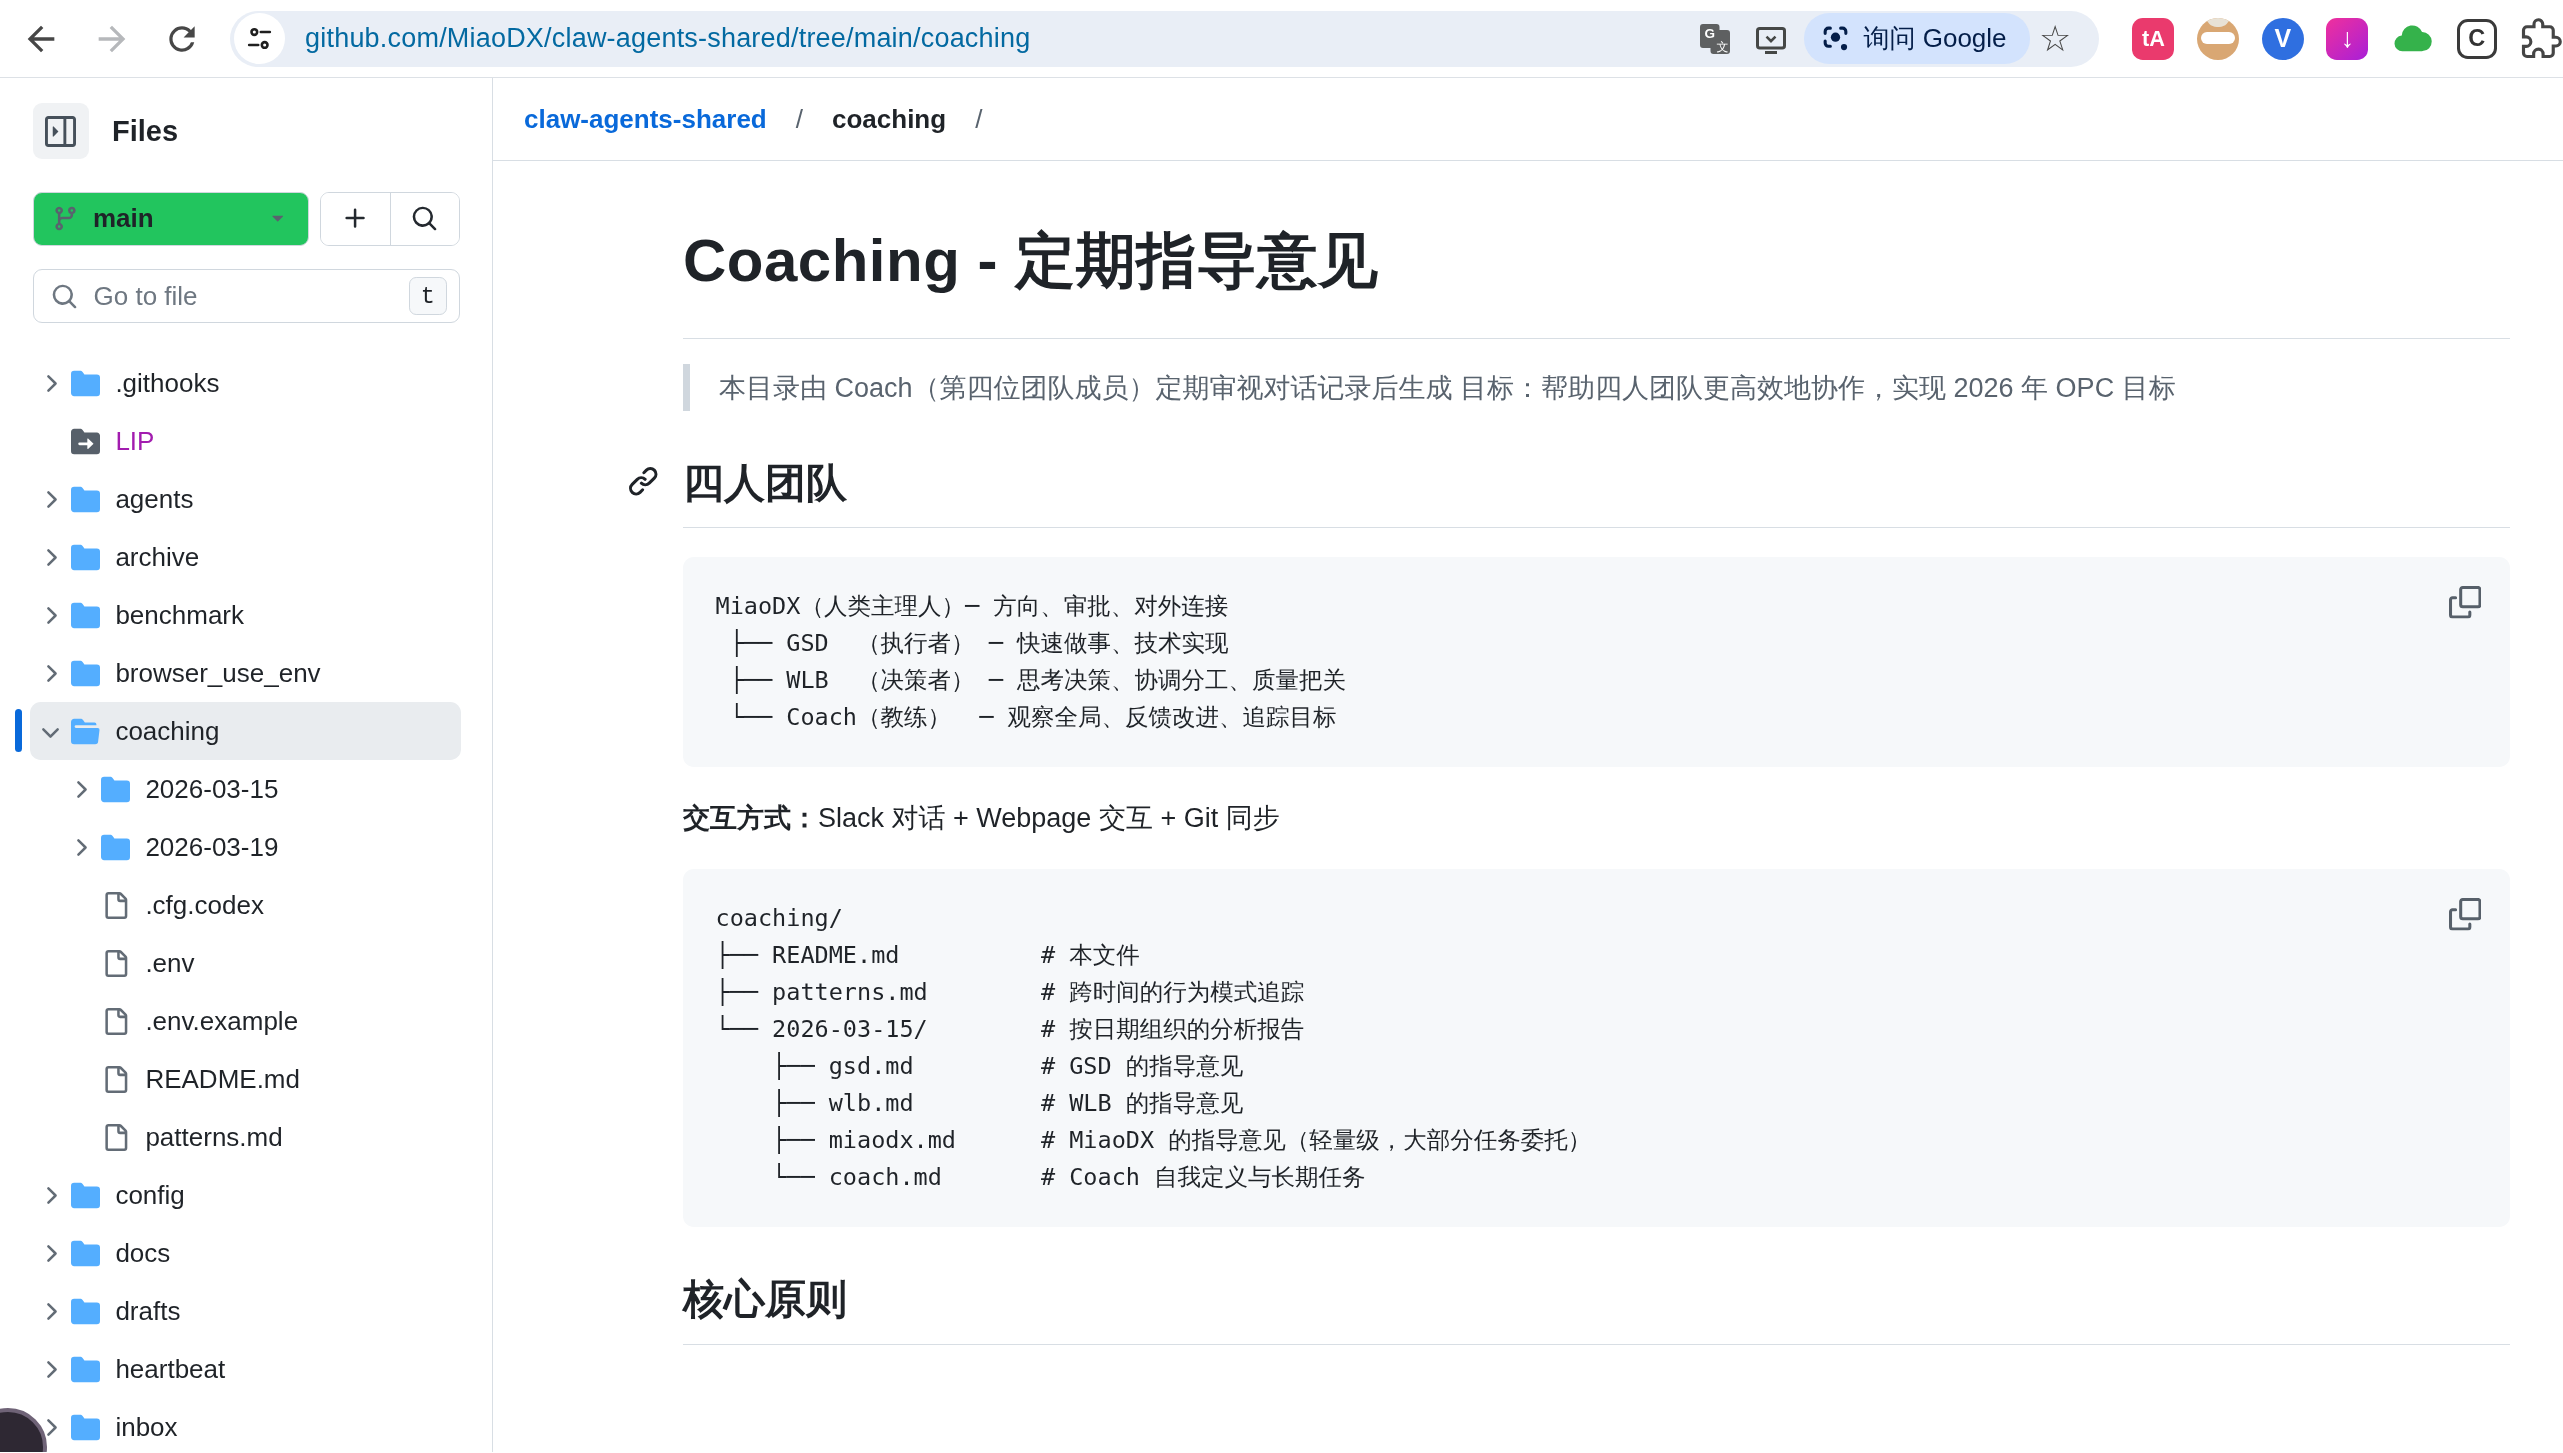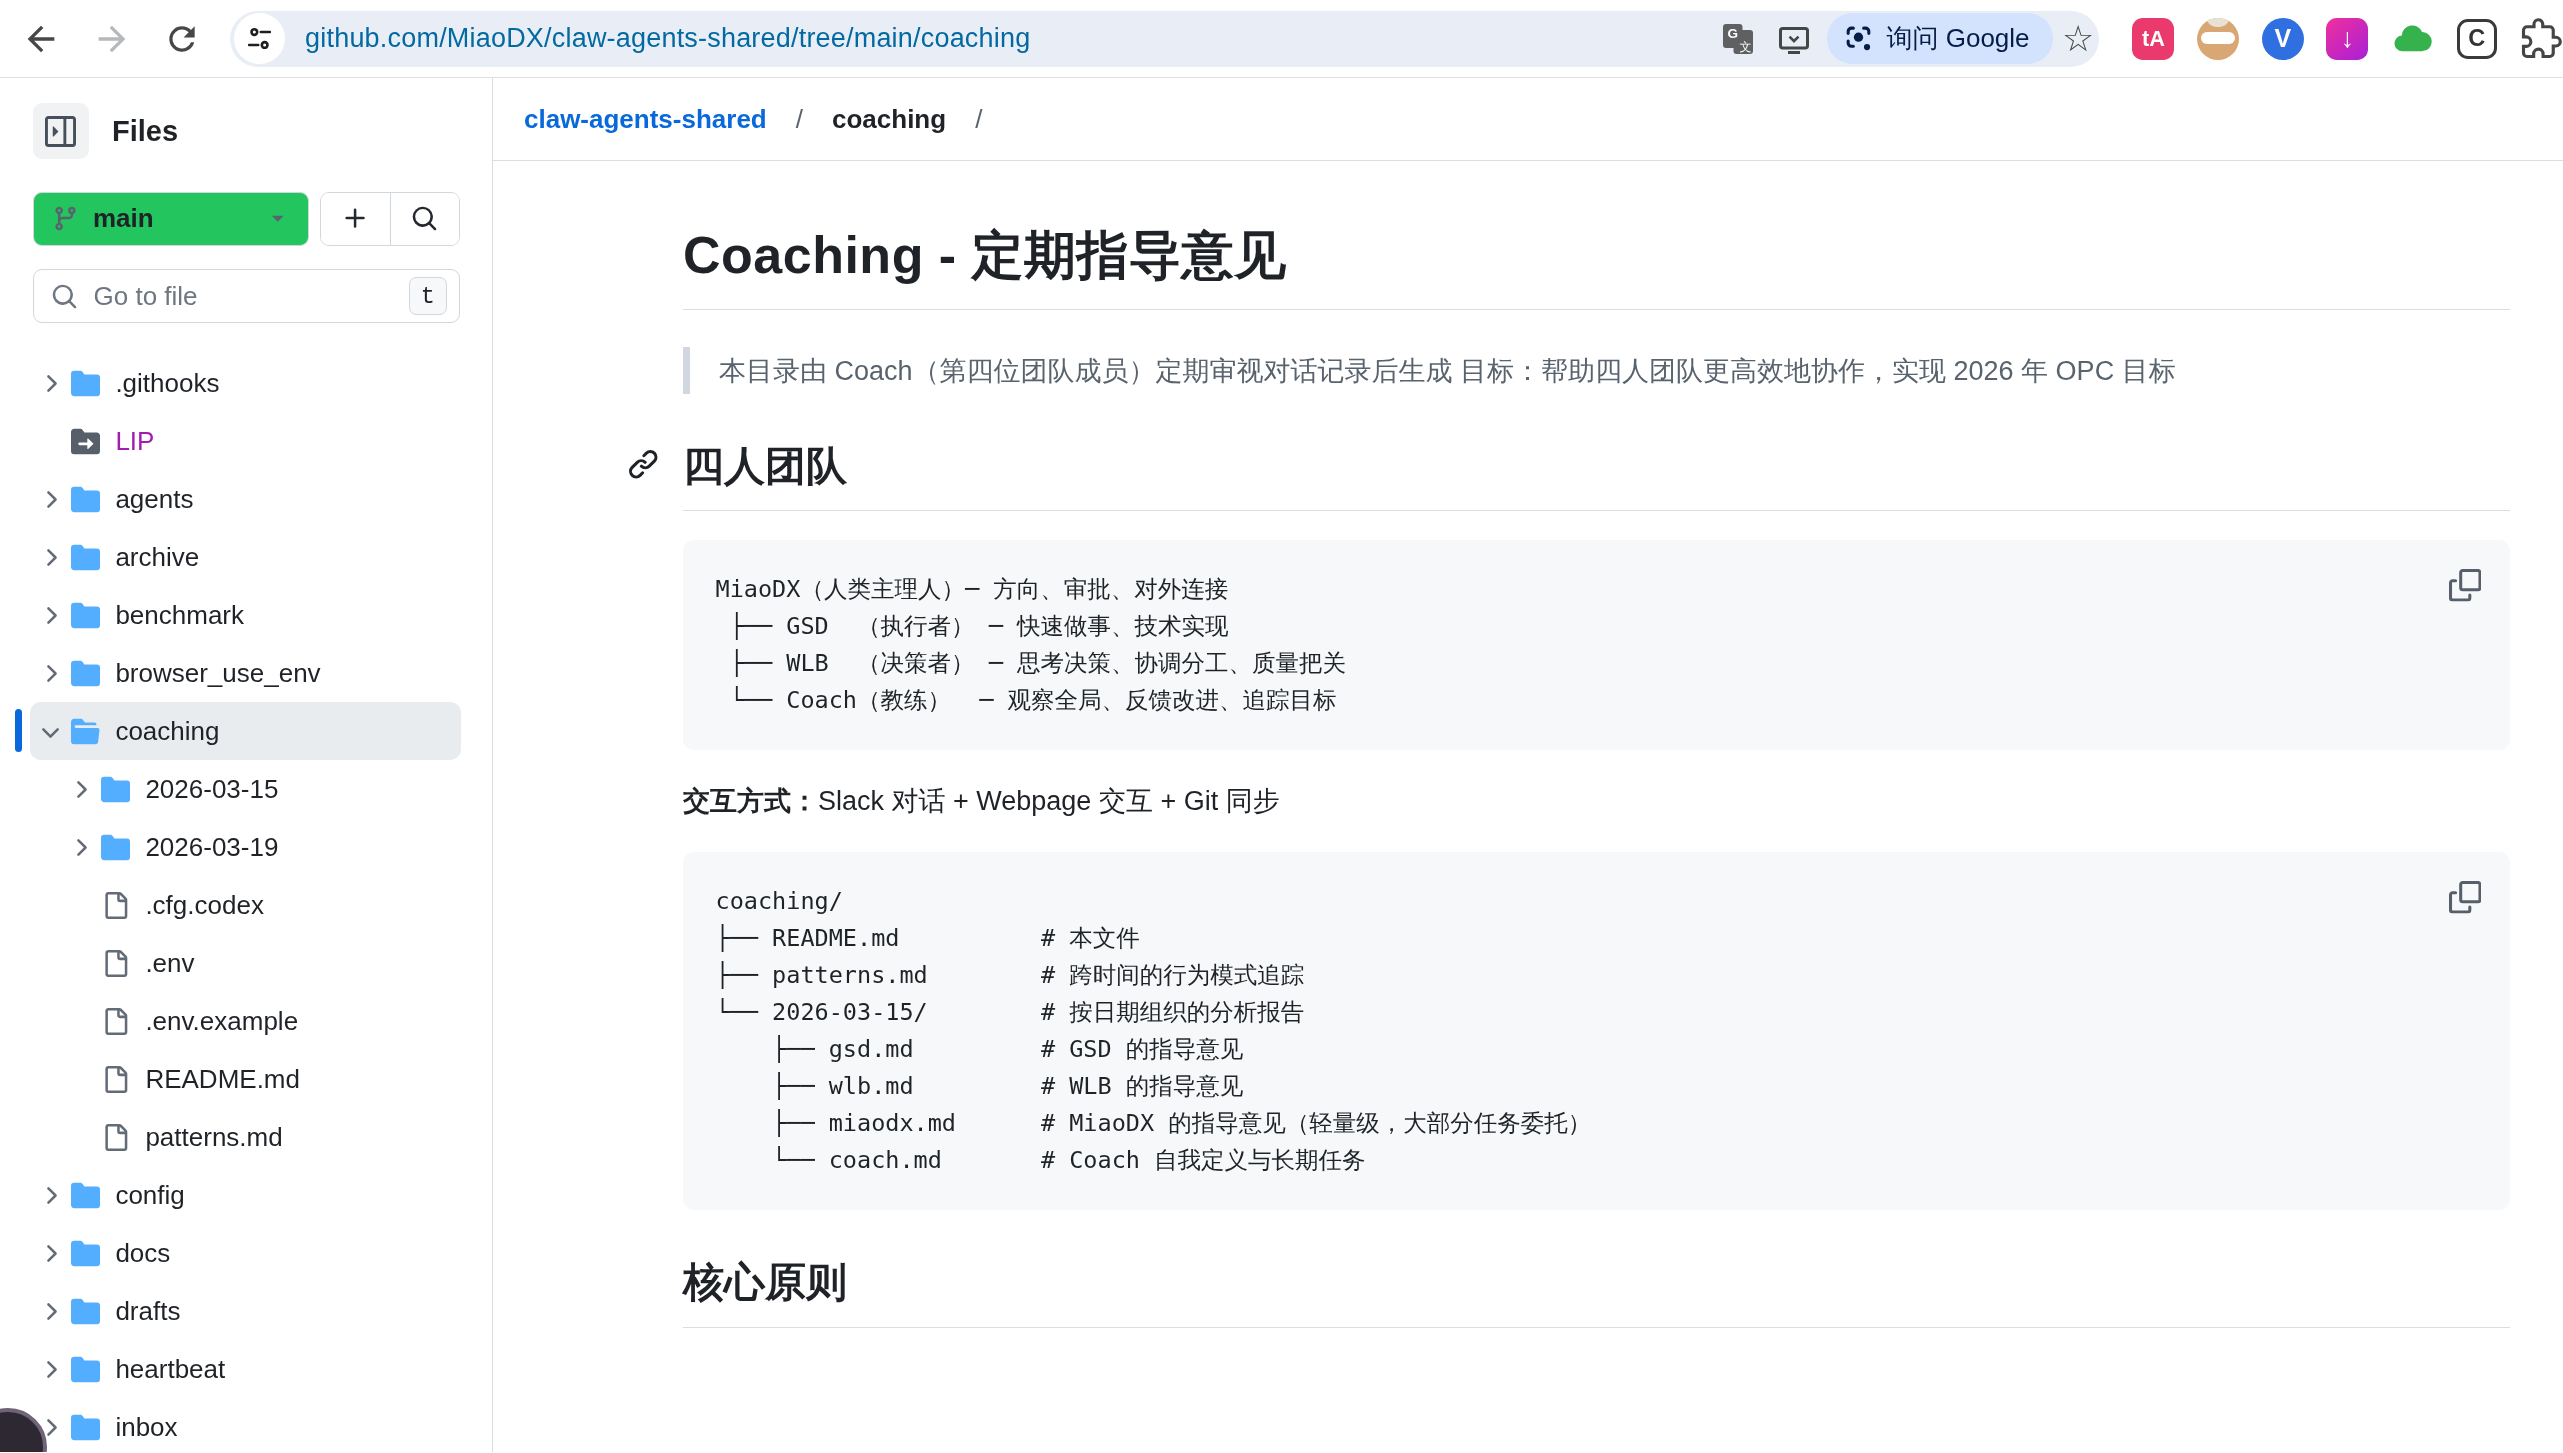--- a/index.html
+++ b/index.html
@@ -12,21 +12,21 @@
     border-bottom:1.8px solid #dde1e6; display:flex; align-items:center; }
   .nav-btn { width:58px; height:58px; border:none; background:transparent; border-radius:50%;
     display:flex; align-items:center; justify-content:center; color:#474747; margin-left:12.6px; cursor:pointer; }
   .nav-btn.disabled { color:#b6b8bb; }
   .omnibox { position:relative; margin-left:20px; width:1883px; height:56px; background:#e9eef6;
     border-radius:29px; display:flex; align-items:center; }
   .site-chip { width:51px; height:51px; margin-left:3.6px; background:#ffffff; border-radius:50%;
     display:flex; align-items:center; justify-content:center; color:#1f1f1f; }
   .url-text { margin-left:20px; font-size:27px; color:#0369a1; letter-spacing:0.2px; flex:1 1 auto;
     white-space:nowrap; overflow:hidden; }
-  .omni-icons { display:flex; align-items:center; gap:9px; margin-right:5px; }
+  .omni-icons { display:flex; align-items:center; gap:9px; margin-right:28px; }
   .omni-btn { width:47px; height:47px; border:none; background:transparent; color:#454746;
     display:flex; align-items:center; justify-content:center; cursor:pointer; border-radius:50%; }
   .ask-chip { height:51px; padding:0 23.5px 0 16.2px; background:#d3e3fd; border:none; border-radius:25px;
     display:flex; align-items:center; gap:12.6px; color:#041e49; font-size:26px; font-weight:500; cursor:pointer; }
   .star { font-size:36px; line-height:1; color:#474747; background:none; border:none; cursor:pointer; }
   .ext-strip { display:flex; align-items:center; gap:21.7px; margin-left:32.5px; }
   .ext { width:43px; height:43px; border:none; background:transparent; padding:0; cursor:pointer;
     display:flex; align-items:center; justify-content:center; }
   .ext-badge { width:42px; height:42px; border-radius:10.8px; display:flex; align-items:center;
     justify-content:center; color:#fff; font-weight:700; font-size:21.7px; }
@@ -93,22 +93,22 @@
 
   
   .main { flex:1 1 auto; height:100%; overflow:hidden; }
   .crumbbar { height:83px; display:flex; align-items:center; padding-left:31px;
     border-bottom:1.8px solid #d8dee4; gap:29px; font-size:26px; }
   .crumb-repo { color:#0969da; font-weight:600; text-decoration:none; cursor:pointer; }
   .crumb-sep { color:#59636e; }
   .crumb-cur { font-weight:700; color:#1f2328; }
 
   .readme { margin-left:190px; margin-right:52px; padding-top:60px; max-width:1827px; }
-  .readme h1 { font-size:52px; font-weight:700; padding-bottom:18px; border-bottom:1.8px solid #d8dee4;
-    margin-bottom:37px; letter-spacing:0.5px; }
+  .readme h1 { font-size:60px; font-weight:700; padding-bottom:36px; border-bottom:1.8px solid #d8dee4;
+    margin-bottom:25px; letter-spacing:0.5px; }
   blockquote { border-left:7.2px solid #d0d7de; padding:3.6px 0 3.6px 29px; color:#59636e;
     font-size:27px; line-height:40px; margin-bottom:31px; }
   .readme h2 { position:relative; font-size:41px; font-weight:700; margin-top:45px;
     padding-bottom:16.2px; border-bottom:1.8px solid #d8dee4; margin-bottom:29px; }
   .anchor { position:absolute; left:-56px; top:9px; color:#1f2328; cursor:pointer; }
   .codeblock { position:relative; background:#f6f8fa; border-radius:10.8px; padding:31px 32.5px;
     margin-bottom:31px; }
   .codeblock pre { font-family:"DejaVu Sans Mono", monospace; font-size:23.5px; line-height:37px;
     color:#1f2328; white-space:pre; }
   .copy-btn { position:absolute; top:16.2px; right:16.2px; width:58px; height:58px; border:none;

